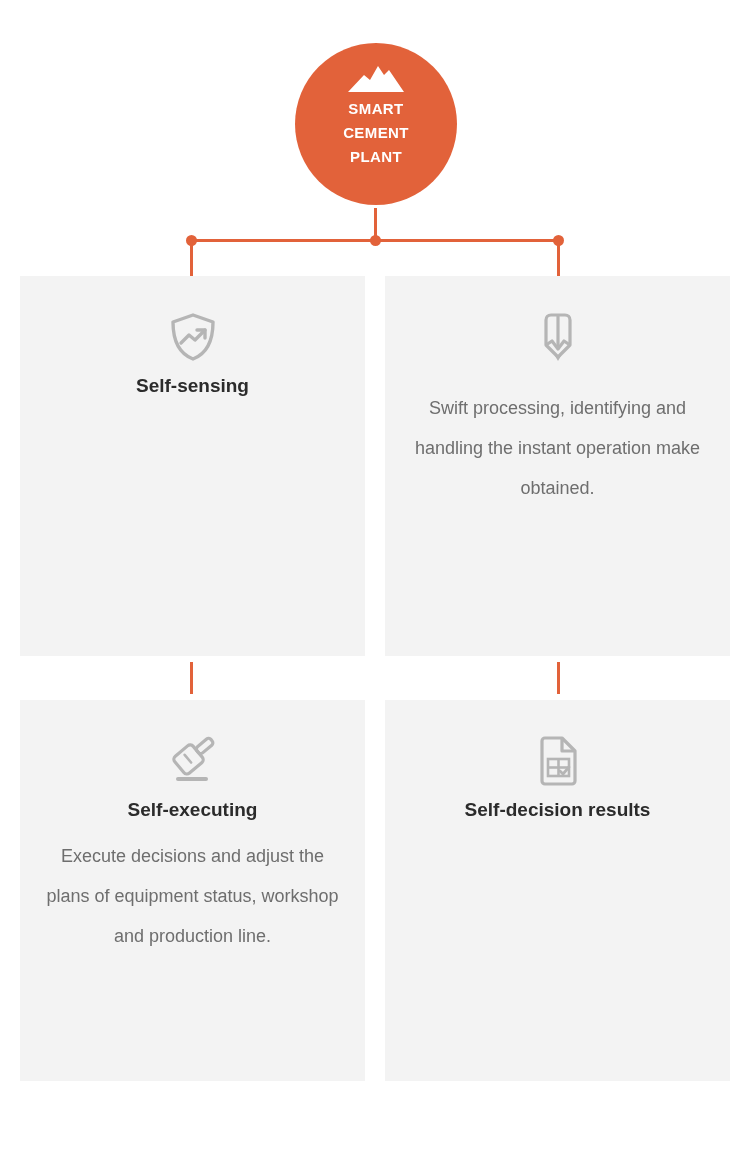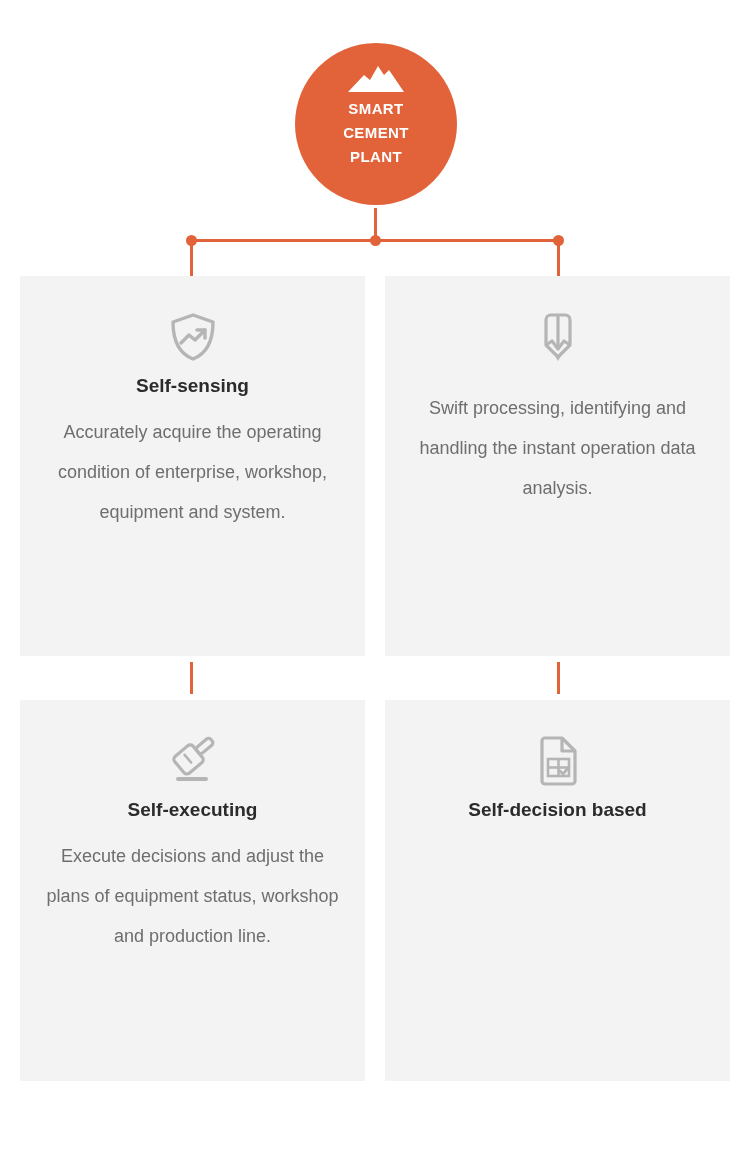--- a/index.html
+++ b/index.html
@@ -143,33 +143,32 @@
 
 <div class="card card-tl">
   <div class="card-icon-wrap">
     <svg width="48" height="50" viewBox="0 0 48 50">
       <path d="M24 3 L44 10 C44 30 37 42 24 47 C11 42 4 30 4 10 Z" fill="none" stroke="#b5b5b5" stroke-width="3.4" stroke-linejoin="round"></path>
       <polyline points="12,31 20,23 26,28 36,18" fill="none" stroke="#b5b5b5" stroke-width="3.4" stroke-linecap="round" stroke-linejoin="round"></polyline>
       <polyline points="28,18 36,18 36,26" fill="none" stroke="#b5b5b5" stroke-width="3.4" stroke-linecap="round" stroke-linejoin="round"></polyline>
     </svg>
   </div>
   <div class="card-title">Self-sensing</div>
-  <div class="card-body">Accurately acquire the operating condition of enterprise, workshop, equipment and system.</div>
 </div>
 
 <div class="card card-tr">
   <div class="card-icon-wrap">
     <svg width="40" height="52" viewBox="0 0 40 52">
       <path d="M8 9 C8 6 10 4 13 4 L27 4 C30 4 32 6 32 9 L32 34 L20 46 L8 34 Z" fill="none" stroke="#b5b5b5" stroke-width="3.2" stroke-linejoin="round"></path>
       <line x1="20" y1="5" x2="20" y2="38" stroke="#b5b5b5" stroke-width="3.2"></line>
       <path d="M8 34 L14 30 L20 38 L26 30 L32 34" fill="none" stroke="#b5b5b5" stroke-width="3.2" stroke-linejoin="round"></path>
       <path d="M16 43 L20 46 L24 43 L20 50 Z" fill="#b5b5b5"></path>
     </svg>
   </div>
-  <div class="card-body">Swift processing, identifying and handling the instant operation data analysis.</div>
+  <div class="card-body">Swift processing, identifying and handling the instant operation make obtained.</div>
 </div>
 
 <div class="card card-bl">
   <div class="card-icon-wrap">
     <svg width="56" height="52" viewBox="0 0 56 52">
       <g transform="rotate(-40 28 22)">
         <rect x="11" y="10" width="24" height="22" rx="4" fill="none" stroke="#b5b5b5" stroke-width="3.2"></rect>
         <line x1="23" y1="15" x2="23" y2="25" stroke="#b5b5b5" stroke-width="2.6" stroke-linecap="round"></line>
         <rect x="35" y="17" width="18" height="8" rx="3" fill="none" stroke="#b5b5b5" stroke-width="3.2"></rect>
       </g>
@@ -184,14 +183,14 @@
   <div class="card-icon-wrap">
     <svg width="44" height="50" viewBox="0 0 44 50">
       <path d="M6 5 C6 3.3 7.3 2 9 2 L26 2 L39 15 L39 45 C39 46.7 37.7 48 36 48 L9 48 C7.3 48 6 46.7 6 45 Z" fill="none" stroke="#b5b5b5" stroke-width="3.2" stroke-linejoin="round"></path>
       <path d="M26 2 L26 15 L39 15" fill="none" stroke="#b5b5b5" stroke-width="3.2" stroke-linejoin="round"></path>
       <rect x="12" y="23" width="21" height="17" fill="none" stroke="#b5b5b5" stroke-width="2.6"></rect>
       <line x1="12" y1="31.5" x2="33" y2="31.5" stroke="#b5b5b5" stroke-width="2.6"></line>
       <line x1="22.5" y1="23" x2="22.5" y2="40" stroke="#b5b5b5" stroke-width="2.6"></line>
       <polyline points="24,35 27,38 33,31" fill="none" stroke="#b5b5b5" stroke-width="2.8" stroke-linecap="round" stroke-linejoin="round"></polyline>
     </svg>
   </div>
-  <div class="card-title">Self-decision based</div>
+  <div class="card-title">Self-decision results</div>
 </div>
 
 </body></html>

